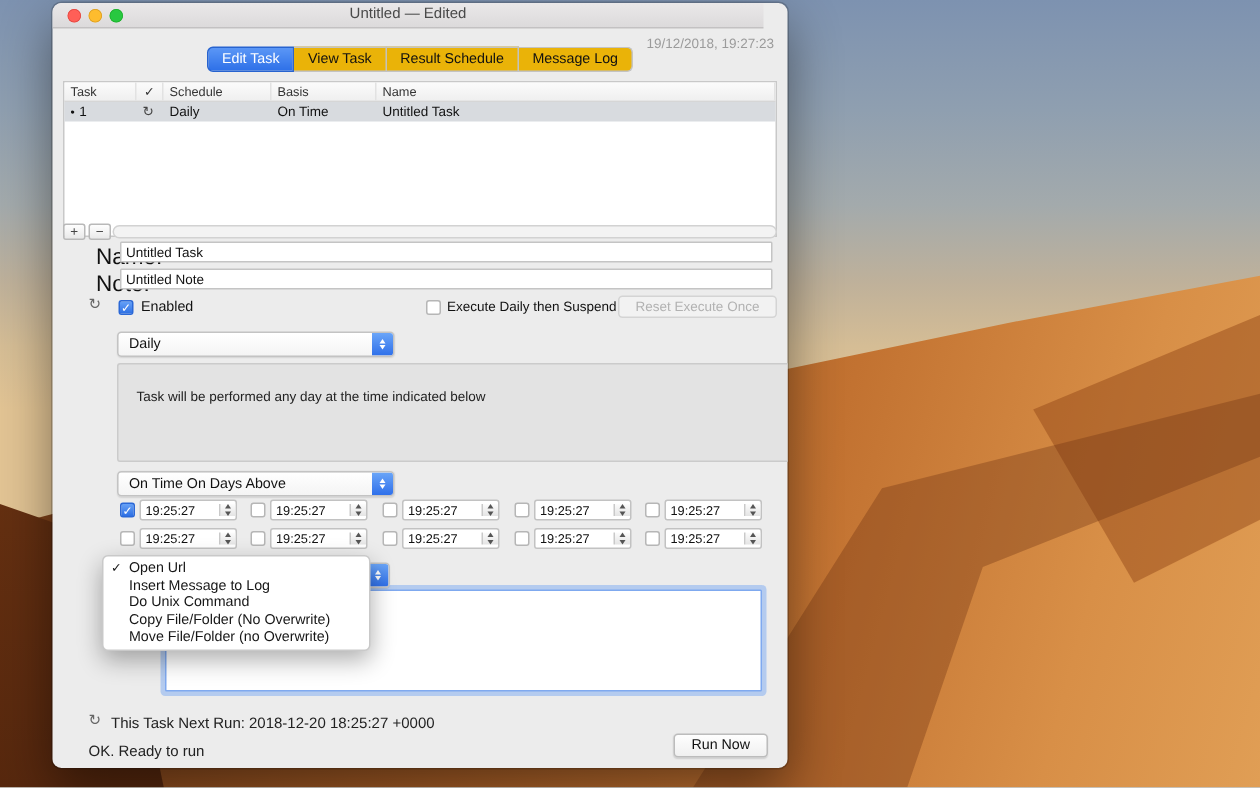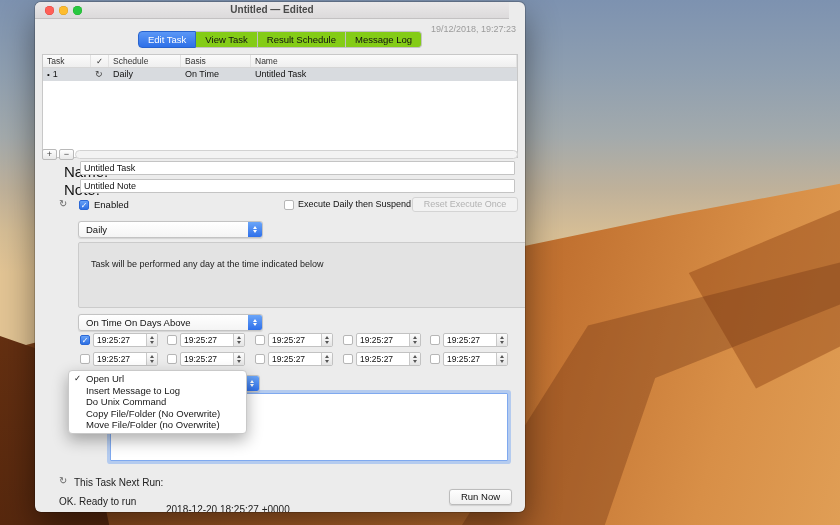--- a/index.html
+++ b/index.html
@@ -13,31 +13,31 @@
     background:linear-gradient(105deg,#6e3514 0%,#8a4a1d 22%,#a85e26 45%,#c27231 65%,#d88f47 85%,#e09e55 100%); }
   .dune-shade1 { clip-path:polygon(100% 40%,82% 52%,90% 74%,100% 66%); background:rgba(143,66,20,.45); }
   .dune-shade2 { clip-path:polygon(55% 100%,70% 62%,100% 50%,100% 58%,78% 72%,72% 100%); background:rgba(110,50,16,.35); }
   .dune-left { clip-path:polygon(0 64%,9% 69%,13% 100%,0 100%); background:linear-gradient(180deg,#7c3d17,#57280e); }
 
   
   .window { position:absolute; left:35px; top:2px; width:490px; height:510px; background:#ececec;
     border-radius:6px; box-shadow:0 14px 34px rgba(0,0,0,.45), 0 0 0 1px rgba(0,0,0,.18);
     overflow:hidden; color:#1a1a1a; }
   .titlebar { position:absolute; left:0; top:0; right:16px; height:17px;
-    background:linear-gradient(#eae8e9,#dcdadb); border-bottom:1px solid #c3c1c2;font-weight:bold; }
+    background:linear-gradient(#eae8e9,#dcdadb); border-bottom:1px solid #c3c1c2; }
   .tl { position:absolute; top:4px; width:9px; height:9px; border-radius:50%; }
   .tl-close { left:10px; background:#ff5f57; box-shadow:inset 0 0 0 .5px #e0443e; }
   .tl-min   { left:24px; background:#febc2e; box-shadow:inset 0 0 0 .5px #d89c22; }
   .tl-zoom  { left:38px; background:#28c840; box-shadow:inset 0 0 0 .5px #1dad2b; }
   .win-title { position:absolute; top:2px; left:60px; right:60px; text-align:center; font-size:10px; color:#4a4a4a; white-space:nowrap; }
 
   .datetime { position:absolute; top:22px; right:9px; font-size:9px; color:#9b9b9b; }
 
   .tabs { position:absolute; top:29px; left:50%; transform:translateX(-50%); display:flex; }
-  .seg { font-size:9.5px; line-height:15px; height:17px; padding:0 9px; background:#84cc16;
+  .seg { font-size:9.5px; line-height:15px; height:17px; padding:0 9px; background:#eab308;
     border:1px solid #c3c3c3; border-left:none; color:#111; white-space:nowrap; }
   .seg:first-child { border-left:1px solid #c3c3c3; border-radius:4px 0 0 4px; }
   .seg:last-child { border-radius:0 4px 4px 0; }
   .seg.active { background:linear-gradient(#5b97f6,#2e70e8); color:#fff; border-color:#2763cf; }
 
   .table { position:absolute; left:7px; top:52px; width:476px; height:104px; background:#fff; border:1px solid #c8c8c8; }
   .thead { display:flex; height:13px; background:linear-gradient(#fbfbfb,#efefef); border-bottom:1px solid #d6d6d6; }
   .th { font-size:8.5px; color:#333; padding-left:4px; line-height:12px; border-right:1px solid #e2e2e2; white-space:nowrap; }
   .th.center { text-align:center; padding-left:0; }
   .trow { display:flex; height:13px; background:#d8dbdf; align-items:center; }
@@ -71,21 +71,21 @@
   .pstep { width:14px; height:100%; background:linear-gradient(#6aa5f8,#2f70ea);
     display:flex; flex-direction:column; align-items:center; justify-content:center; color:#fff; flex:none; }
   .au { width:0; height:0; border-left:2.5px solid transparent; border-right:2.5px solid transparent; border-bottom:3px solid currentColor; }
   .ad { width:0; height:0; border-left:2.5px solid transparent; border-right:2.5px solid transparent; border-top:3px solid currentColor; margin-top:1.5px; }
 
   .panel { position:absolute; left:43px; top:240px; width:492px; height:66px; background:#e3e3e3;
     border:1px solid #cbcbcb; border-radius:2px; }
   .panel-text { position:absolute; left:12px; top:16px; font-size:9px; color:#222; }
 
   .time-cell { position:absolute; display:flex; align-items:center; gap:3px; height:14px; }
-  .tfield { display:flex; width:65px; height:14px; border:1px solid #c2c2c2; background:#fff; border-radius:2px; overflow:hidden; }
+  .tfield { display:flex; width:65px; height:14px; border:1px solid #c2c2c2; background:#fff; border-radius:2px; overflow:hidden;align-items:center; }
   .tval { flex:1; font-size:8.5px; line-height:12px; padding-left:3px; color:#111; }
   .tstep { width:11px; border-left:1px solid #c9c9c9; background:linear-gradient(#fcfcfc,#e4e4e4);
     display:flex; flex-direction:column; align-items:center; justify-content:center; color:#555; flex:none; }
 
   .textarea { position:absolute; left:75px; top:391px; width:398px; height:68px; background:#fff;
     border:1px solid #7fa9ef; border-radius:1px; box-shadow:0 0 0 3px rgba(114,163,245,.45);
     resize:none; z-index:1; font-family:inherit; outline:none; }
 
   .menu { position:absolute; left:33px; top:368px; width:179px; background:#fff; border:1px solid #c9c9c9;
     border-radius:4px; box-shadow:0 6px 16px rgba(0,0,0,.32); padding:2px 0; z-index:9; }
@@ -293,17 +293,17 @@
   <div class="menu">
     <div class="mi"><span class="mk">✓</span><span>Open Url</span></div>
     <div class="mi"><span>Insert Message to Log</span></div>
     <div class="mi"><span>Do Unix Command</span></div>
     <div class="mi"><span>Copy File/Folder (No Overwrite)</span></div>
     <div class="mi"><span>Move File/Folder (no Overwrite)</span></div>
   </div>
 
   <span class="abs icon-repeat" style="left:24px; top:473px;">↻</span>
   <div class="ftext" style="left:39px; top:475px;">This Task Next Run:</div>
-  <div class="ftext" style="left:131px; top:502px;">2018-12-20 18:25:27 +0000</div>
+  <div class="ftext" style="left:131px; top:475px;">2018-12-20 18:25:27 +0000</div>
   <div class="ftext" style="left:24px; top:494px;">OK. Ready to run</div>
   <div class="runnow">Run Now</div>
 
 </div>
 
 </body></html>

